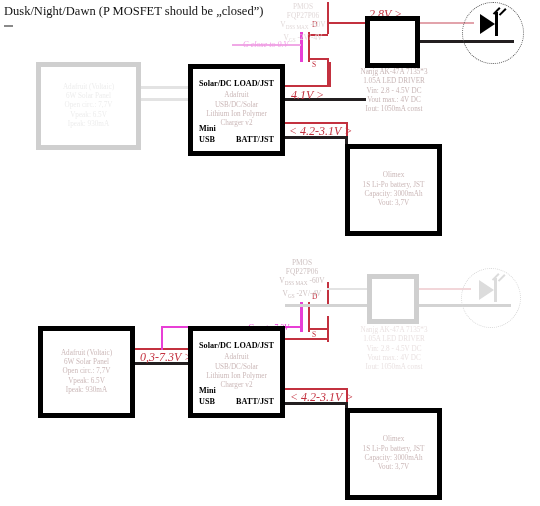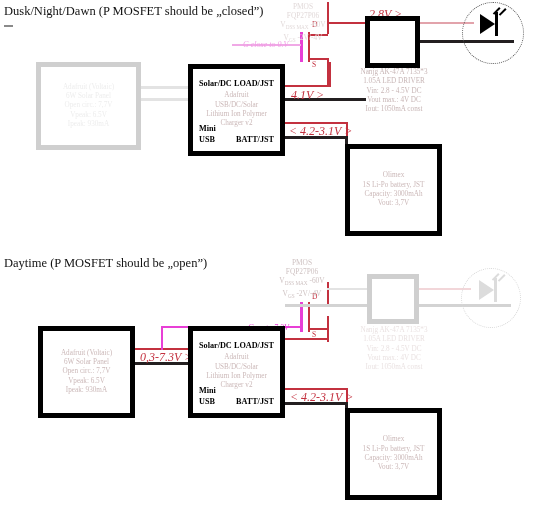--- a/index.html
+++ b/index.html
@@ -161,21 +161,20 @@
   <div class="box solid" style="left:345px;top:144px;width:97px;height:92px;">
     <div class="inner">
       <div class="spec darker">Olimex</div>
       <div class="spec darker">1S Li-Po battery, JST</div>
       <div class="spec darker">Capacity: 3000mAh</div>
       <div class="spec darker">Vout: 3,7V</div>
     </div>
   </div>
 
   <div class="hdr" style="left:4px;top:256px;">
-    <span>Daytime (P MOSFET should be „open”)</span>
   </div>
 
   <div class="box solid" style="left:38px;top:326px;width:97px;height:92px;">
     <div class="inner">
       <div class="spec darker">Adafruit (Voltaic)</div>
       <div class="spec darker">6W Solar Panel</div>
       <div class="spec darker">Open circ.: 7,7V</div>
       <div class="spec darker">Vpeak: 6.5V</div>
       <div class="spec darker">Ipeak: 930mA</div>
     </div>

